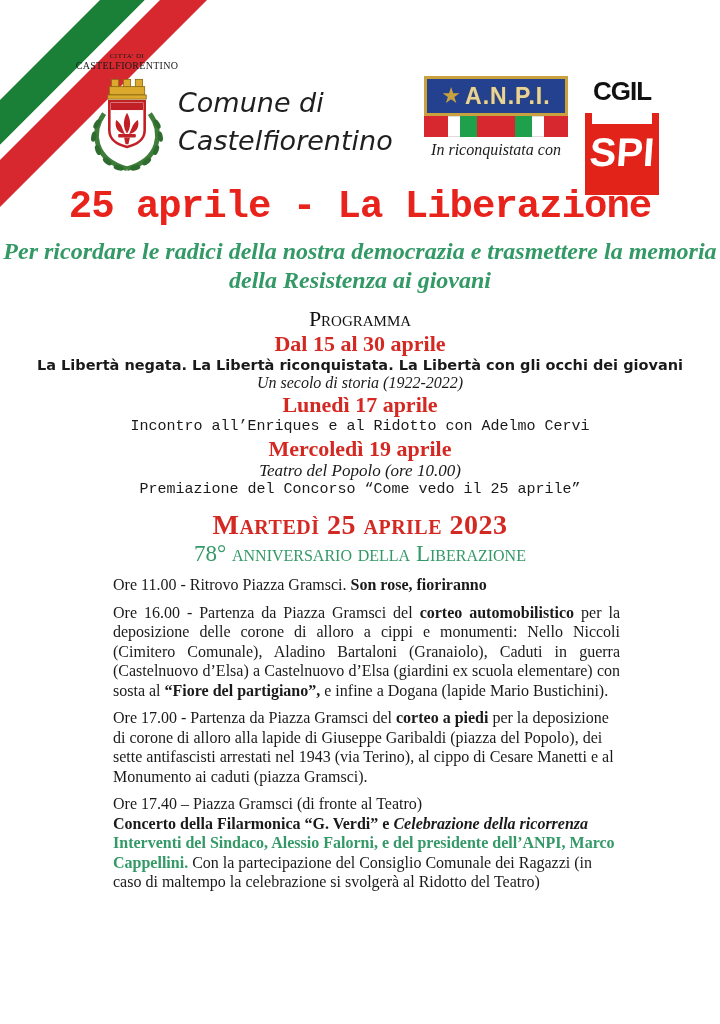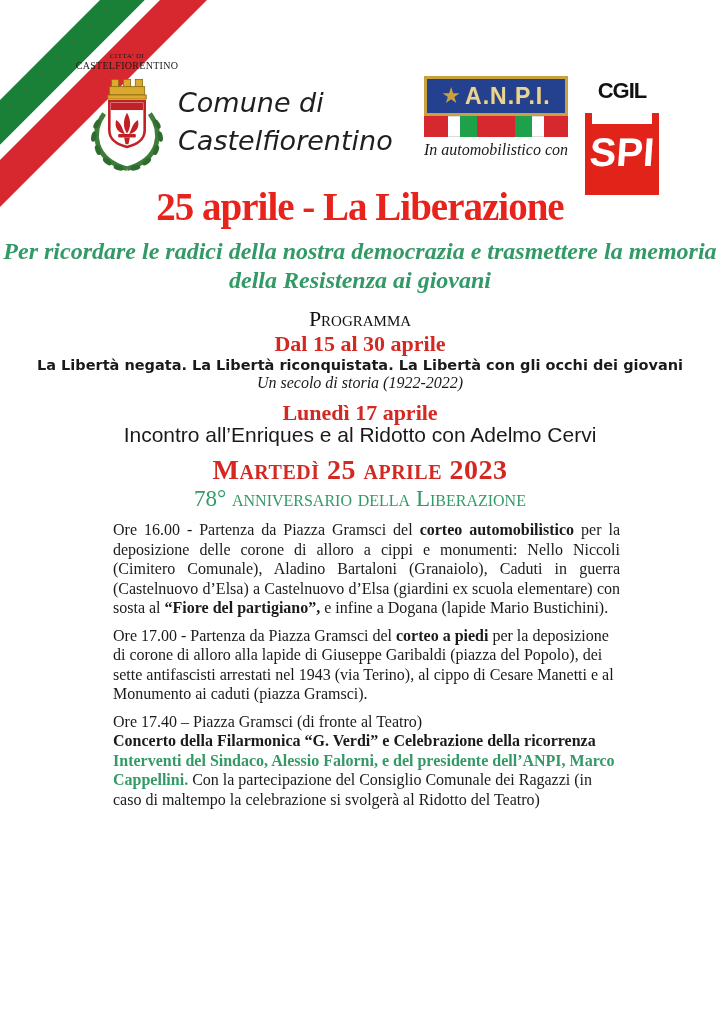--- a/index.html
+++ b/index.html
@@ -24,52 +24,52 @@
         border:3px solid var(--anpi-gold);display:flex;align-items:center;justify-content:center;gap:4px;}
   .anpi-star{color:var(--anpi-gold);font-size:22px;line-height:1;font-family:"DejaVu Sans",sans-serif;}
   .anpi-label{color:#e8d49a;font-family:"Liberation Sans",sans-serif;font-weight:bold;
         font-size:23px;letter-spacing:1px;text-shadow:0 0 1px #8a6a10;}
   .anpi-ribbon{display:flex;width:144px;height:21px;}
   .anpi-ribbon span{display:block;height:100%;}
   .rb-r{background:var(--flag-red);} .rb-w{background:#fff;box-shadow:inset 0 1px 0 #ddd,inset 0 -1px 0 #ddd;}
   .rb-g{background:#1fa04a;}
   .collab{margin-top:4px;font-style:italic;font-size:16px;white-space:nowrap;}
   .cgil{position:absolute;left:584px;top:76px;width:76px;text-align:center;}
-  .cgil-word{font-family:"Liberation Sans",sans-serif;font-weight:bold;font-size:22px;
+  .cgil-word{font-family:"Liberation Sans",sans-serif;font-weight:bold;font-size:26px;
         line-height:30px;color:#111;letter-spacing:-1px;}
   .spi-box{margin:1px auto 0;width:74px;height:82px;background:var(--cgil-red);}
   .spi-bar{margin:7px 7px 0;height:11px;background:#fff;}
   .spi-word{margin-top:6px;font-family:"Liberation Sans",sans-serif;font-weight:bold;
         font-size:40px;line-height:44px;color:#fff;transform:skewX(-4deg);}
   
   .main{position:absolute;left:0;top:183px;width:720px;text-align:center;}
-  .title{font-family:Liberation Serif, serif;font-weight:bold;font-size:39px;line-height:48px;
+  .title{font-family:Liberation Mono, monospace;font-weight:bold;font-size:39px;line-height:48px;
         color:var(--title-red);letter-spacing:-1px;}
   .subtitle{margin-top:6px;font-weight:bold;font-style:italic;font-size:24px;line-height:29px;
         color:var(--accent-green);}
   .prog-heading{margin-top:12px;font-variant:small-caps;font-size:22px;line-height:24px;color:#111;}
   .sec{margin-top:0;}
-  .sec + .sec{margin-top:8px;}
+  .sec + .sec{}
   .sec-date{font-weight:bold;font-size:22px;line-height:25px;color:var(--date-red);}
   .sec-venue{font-style:italic;font-size:17px;line-height:19px;}
   .sec-event-bold{font-family:"DejaVu Sans",sans-serif;font-weight:bold;font-size:14.5px;line-height:18px;}
-  .sec-event{font-family:Liberation Sans, sans-serif;font-size:21px;line-height:19px;text-align:center;}
+  .sec-event{font-family:Liberation Mono, monospace;font-size:15px;line-height:19px;text-align:center;}
   .sec-note{font-style:italic;font-size:16px;line-height:18px;}
   .main-day{margin-top:10px;}
   .main-day-date{font-variant:small-caps;font-weight:bold;font-size:28px;line-height:31px;
         color:var(--date-red);letter-spacing:.5px;}
   .main-day-anniv{font-variant:small-caps;font-size:23px;line-height:27px;color:var(--accent-green);}
   
   .schedule{margin:8px 100px 0 113px;text-align:left;font-size:16px;line-height:19.5px;}
   .sched-item{margin-top:8px;}
   .sched-item b{font-weight:bold;}
   .indent2{padding-left:102px;}
   .just{text-align:justify;}
   .green-bold{color:var(--accent-green);font-weight:bold;}
-  .bold-italic{font-weight:bold;}
+  .bold-italic{font-weight:bold;font-style:italic;}
 </style>
 </head>
 <body>
 
 <div class="page">
 
   <svg class="corner-flag" viewBox="0 0 220 220" aria-hidden="true">
     <polygon points="100,0 145,0 0,145 0,100" style="fill:var(--flag-green)"></polygon>
     <polygon points="145,0 160,0 0,160 0,145" fill="#ffffff"></polygon>
     <polygon points="160,0 207,0 0,207 0,160" style="fill:var(--flag-red)"></polygon>
@@ -134,21 +134,21 @@
       </div>
       <div class="anpi-ribbon">
         <span class="rb-r" style="width:24px"></span>
         <span class="rb-w" style="width:12px"></span>
         <span class="rb-g" style="width:17px"></span>
         <span class="rb-r" style="width:38px"></span>
         <span class="rb-g" style="width:17px"></span>
         <span class="rb-w" style="width:12px"></span>
         <span class="rb-r" style="width:24px"></span>
       </div>
-      <div class="collab">In automobilistico con</div>
+      <div class="collab">In riconquistata con</div>
     </div>
 
     <div class="cgil">
       <div class="cgil-word">CGIL</div>
       <div class="spi-box">
         <div class="spi-bar"></div>
         <div class="spi-word">SPI</div>
       </div>
     </div>
   </div>
@@ -164,29 +164,35 @@
       <div class="sec-date">Dal 15 al 30 aprile</div>
       <div class="sec-event-bold">La Libertà negata. La Libertà riconquistata. La Libertà con gli occhi dei giovani</div>
       <div class="sec-note">Un secolo di storia (1922-2022)</div>
     </div>
 
     <div class="sec">
       <div class="sec-date">Lunedì 17 aprile</div>
       <div class="sec-event">Incontro all’Enriques e al Ridotto con Adelmo Cervi</div>
     </div>
 
+    <div class="sec">
+      <div class="sec-date">Mercoledì 19 aprile</div>
+      <div class="sec-venue">Teatro del Popolo (ore 10.00)</div>
+      <div class="sec-event">Premiazione del Concorso “Come vedo il 25 aprile”</div>
+    </div>
 
 
     <div class="main-day">
       <div class="main-day-date">Martedì 25 aprile 2023</div>
       <div class="main-day-anniv">78° anniversario della Liberazione</div>
     </div>
 
     <div class="schedule">
 
+      <div class="sched-item"><span>Ore 11.00 - Ritrovo Piazza Gramsci. </span><b>Son rose, fioriranno</b></div>
 
 
       <div class="sched-item just"><span>Ore 16.00 - Partenza da Piazza Gramsci del </span><b>corteo automobilistico</b><span> per la deposizione delle corone di alloro a cippi e monumenti: Nello Niccoli (Cimitero Comunale), Aladino Bartaloni (Granaiolo), Caduti in guerra (Castelnuovo d’Elsa) a Castelnuovo d’Elsa (giardini ex scuola elementare) con sosta al </span><b>“Fiore del partigiano”,</b><span> e infine a Dogana (lapide Mario Bustichini).</span></div>
 
       <div class="sched-item"><span>Ore 17.00 - Partenza da Piazza Gramsci del </span><b>corteo a piedi</b><span> per la deposizione di corone di alloro alla lapide di Giuseppe Garibaldi (piazza del Popolo), dei sette antifascisti arrestati nel 1943 (via Terino),  al cippo di Cesare Manetti e al Monumento ai caduti (piazza Gramsci).</span></div>
 
       <div class="sched-item">
         <div>Ore 17.40 – Piazza Gramsci (di fronte al Teatro)</div>
         <div>
           <b>Concerto della Filarmonica “G. Verdi” e </b><span class="bold-italic">Celebrazione della ricorrenza</span>

